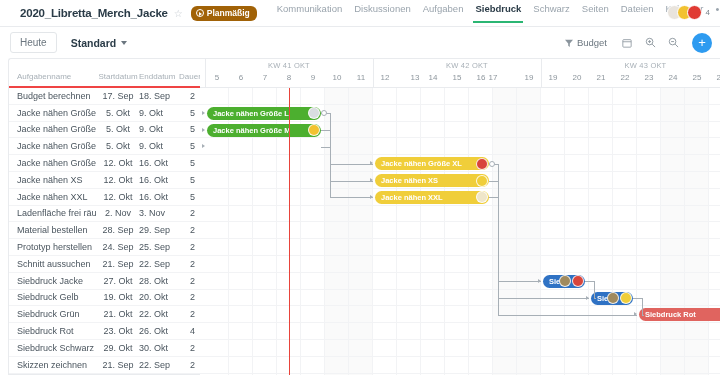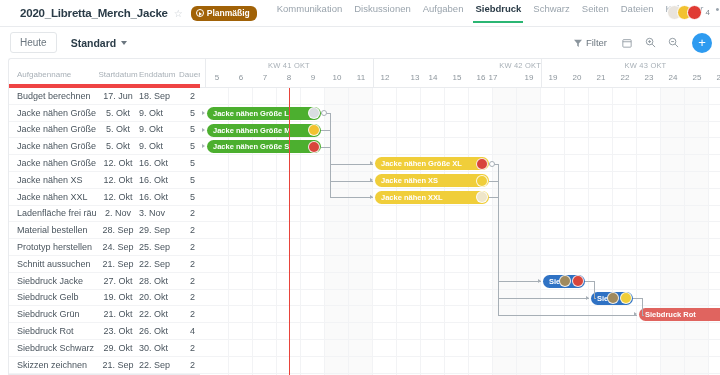--- a/index.html
+++ b/index.html
@@ -53,21 +53,21 @@
   .seg div{ font-size:9.5px; padding:4px 11px; color:#5b666f; background:#fff; cursor:pointer; border-right:1px solid #e3e6e9;}
   .seg div:last-child{border-right:none;}
   .seg div.on{ background:#2bb673; color:#fff; font-weight:bold;}
   .plus{ width:20px;height:20px;border-radius:50%;background:#2e9bf0;color:#fff;display:flex;align-items:center;justify-content:center;font-size:13px;line-height:1;margin-left:4px;cursor:pointer;}
 
   
   .main { position:absolute; top:58px; left:8px; right:0; bottom:0; display:flex; }
   .grid-pane { width:192px; flex:none; background:#fff; border:1px solid #e9ebee; border-right:none; border-radius:3px 0 0 0; overflow:hidden;}
   .gantt-pane { flex:1; background:#fff; position:relative; overflow:hidden; border-top:1px solid #e9ebee;}
 
-  .gh { height:29px; display:flex; align-items:flex-end; border-bottom:4px solid #ef4444; padding-bottom:5px;}
+  .gh { height:29px; display:flex; align-items:flex-end; border-bottom:2px solid #ef4444; padding-bottom:5px;}
   .gh span{ font-size:8px; color:#a8b0b7; }
   .c-name{ width:88px; padding-left:8px;}
   .c-start{ width:42px; text-align:center;}
   .c-end{ width:40px; text-align:left;}
   .c-dur{ width:20px; text-align:right; padding-right:4px;}
 
   .row { height:16.8px; display:flex; align-items:center; border-bottom:1px solid #f2f3f5; }
   .row .c-name{ font-size:9px; color:#4a555e; white-space:nowrap; overflow:hidden; text-overflow:clip;}
   .row .c-start,.row .c-end{ font-size:9px; color:#4a555e;}
   .row .c-dur{ font-size:9px; color:#4a555e;}
@@ -136,21 +136,21 @@
     <div class="btn-heute">Heute</div>
     <div class="view-sel">
       <span>Standard</span>
       <span class="caret"></span>
     </div>
     <div class="tb-right">
       <div class="tb-filter">
         <svg width="8" height="8" viewBox="0 0 10 10">
             <path d="M0 1h10L6 5.5V10L4 8.5V5.5z" fill="#8b959d"></path>
           </svg>
-        <span>Filter</span>
+        <span>Budget</span>
       </div>
       <div class="icobtn">
         <svg width="10" height="10" viewBox="0 0 12 12">
             <rect x="1" y="2" width="10" height="9" rx="1" fill="none" stroke="#8b959d"></rect>
             <line x1="1" y1="4.5" x2="11" y2="4.5" stroke="#8b959d"></line>
           </svg>
       </div>
       <div class="icobtn">
         <svg width="11" height="11" viewBox="0 0 12 12">
             <circle cx="5" cy="5" r="3.6" fill="none" stroke="#8b959d"></circle>
@@ -175,21 +175,21 @@
     <div class="grid-pane">
       <div class="gh">
         <span class="c-name">Aufgabenname</span>
         <span class="c-start">Startdatum</span>
         <span class="c-end">Enddatum</span>
         <span class="c-dur">Dauer</span>
       </div>
       <div id="tbody">
           <div class="row">
             <span class="c-name">Budget berechnen</span>
-            <span class="c-start">17. Jun</span>
+            <span class="c-start">17. Sep</span>
             <span class="c-end">18. Sep</span>
             <span class="c-dur">2</span>
           </div>
           <div class="row">
             <span class="c-name">Jacke nähen Größe L</span>
             <span class="c-start">5. Okt</span>
             <span class="c-end">9. Okt</span>
             <span class="c-dur">5</span>
           </div>
           <div class="row">
@@ -282,21 +282,21 @@
             <span class="c-end">22. Sep</span>
             <span class="c-dur">2</span>
           </div>
         </div>
     </div>
 
     <div class="gantt-pane">
       <div class="timehdr" id="timehdr">
           <div class="wk" style="left: 5px; width: 168px;">KW 41 OKT</div>
           <div class="wksep" style="left: 5px;"></div>
-          <div class="wk" style="left: 173px; width: 168px; text-align: right;">KW 42 OKT</div>
+          <div class="wk" style="left: 183px; width: 168px;">KW 42 OKT</div>
           <div class="wksep" style="left: 173px;"></div>
           <div class="wk" style="left: 341px; width: 168px; padding-left: 41px;">KW 43 OKT</div>
           <div class="wksep" style="left: 341px;"></div>
           <div class="dnum" style="left: 5px;">5</div>
           <div class="dnum" style="left: 29px;">6</div>
           <div class="dnum" style="left: 53px;">7</div>
           <div class="dnum" style="left: 77px;">8</div>
           <div class="dnum" style="left: 101px;">9</div>
           <div class="dnum" style="left: 125px;">10</div>
           <div class="dnum" style="left: 149px;">11</div>
@@ -360,24 +360,20 @@
           <div class="bar green" style="left: 7px; top: 18.8px; width: 114px;">
             <span>Jacke nähen Größe L</span>
             <span class="dot" style="background: rgb(217, 221, 224);"></span>
           </div>
           <div class="arrow" style="left: 2px; top: 22.8px;"></div>
           <div class="bar green" style="left: 7px; top: 35.6px; width: 114px;">
             <span>Jacke nähen Größe M</span>
             <span class="dot" style="background: rgb(242, 194, 48);"></span>
           </div>
           <div class="arrow" style="left: 2px; top: 39.6px;"></div>
-          <div class="bar green" style="left: 7px; top: 52.4px; width: 114px;">
-            <span>Jacke nähen Größe S</span>
-            <span class="dot" style="background: rgb(216, 69, 60);"></span>
-          </div>
           <div class="arrow" style="left: 2px; top: 56.4px;"></div>
           <div class="bar yellow" style="left: 175px; top: 69.2px; width: 114px;">
             <span>Jacke nähen Größe XL</span>
             <span class="dot" style="background: rgb(216, 69, 60);"></span>
           </div>
           <div class="arrow" style="left: 170px; top: 73.2px;"></div>
           <div class="bar yellow" style="left: 175px; top: 86px; width: 114px;">
             <span>Jacke nähen XS</span>
             <span class="dot" style="background: rgb(240, 206, 58);"></span>
           </div>

